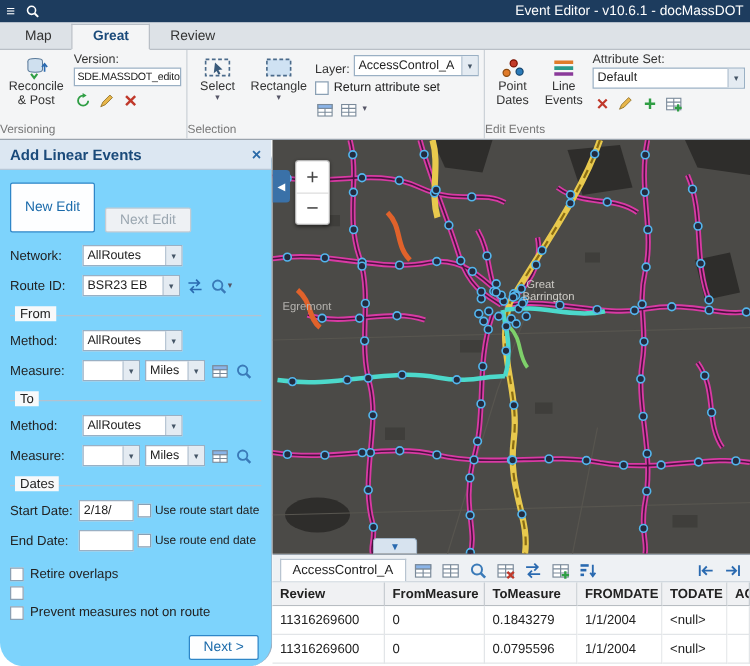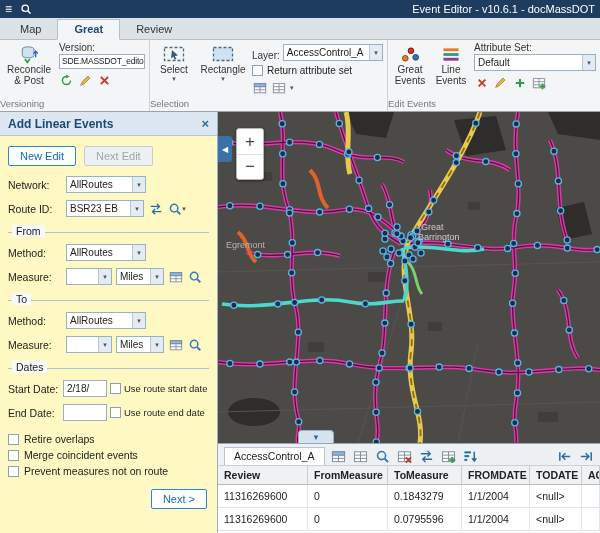--- a/index.html
+++ b/index.html
@@ -29,28 +29,28 @@
   .mini-row{display:flex;gap:4px;align-items:center;margin-top:4px;}
   .mini{width:15px;height:15px;display:flex;align-items:center;justify-content:center;cursor:pointer;}
   .sel{display:flex;align-items:center;background:#fff;border:1px solid #9ab0c4;height:17px;font-size:10px;cursor:pointer;}
   .sel .txt{flex:1;padding:0 3px;white-space:nowrap;overflow:hidden;text-align:left;}
   .sel .arr{width:13px;height:100%;background:#e4ebf2;border-left:1px solid #b8c6d4;display:flex;align-items:center;justify-content:center;font-size:7px;color:#456;flex:none;}
   .cbrow{display:flex;align-items:center;gap:4px;font-size:10px;margin-top:4px;}
   .cb{width:11px;height:11px;background:#fff;border:1px solid #8aa0b4;display:inline-block;flex:none;cursor:pointer;}
 
   
   .main{display:flex;height:421px;}
-  .panel{width:218px;flex:none;border-right:1px solid #9ab0c4;background:#fef9c3;display:flex;flex-direction:column;}
+  .panel{width:218px;flex:none;border-right:1px solid #9ab0c4;background:#7dd3fc;display:flex;flex-direction:column;border-radius:19px;}
   .phead{height:24px;background:#dce7f2;border-bottom:1px solid #b8c8d8;display:flex;align-items:center;padding:0 8px;flex:none;}
   .ptitle{font-weight:bold;color:#1a4a7a;font-size:12px;flex:1;}
   .pclose{color:#2a6aa8;font-size:13px;font-weight:bold;cursor:pointer;}
   .pbody{flex:1;padding:6px 8px;overflow:hidden;}
   .btnrow{display:flex;gap:8px;margin:4px 0 10px;}
   .btn{border:1px solid #2e86c8;color:#1a6aaa;background:#fdfeff;padding:3px 11px;font-size:11px;border-radius:2px;cursor:pointer;}
-  .btn.disabled{border-color:#c4ccd4;color:#9aa6b0;background:#eef1f4;}
+  .btn.disabled{border-color:#c4ccd4;color:#9aa6b0;background:#eef1f4;margin-top:20px;}
   .frow{display:flex;align-items:center;margin:7px 0;gap:4px;}
   .flabel{width:54px;flex:none;font-size:10.5px;color:#222;}
   .dlabel{width:52px;flex:none;font-size:10.5px;color:#222;}
   .dcheck{font-size:9.5px;}
   .sep{border-top:1px solid #b4c2d0;margin:15px 0 11px;position:relative;}
   .sep>span{position:absolute;top:-8px;left:4px;background:#f7f9fa;padding:0 4px;font-size:10.5px;color:#222;}
   .tinput{width:44px;height:17px;border:1px solid #9ab0c4;background:#fff;font-size:10px;padding:0 3px;display:flex;align-items:center;overflow:hidden;}
   .optrow{display:flex;align-items:center;gap:5px;font-size:10.5px;margin:4px 0;}
   .nextrow{display:flex;justify-content:flex-end;margin-top:12px;padding-right:2px;}
 
@@ -266,21 +266,21 @@
     <div class="rgroup" style="flex:1;border-right:none">
       <div class="rbody">
         <div class="bigbtn" style="width:36px">
           <span class="bic">
               <svg class="icsvg" width="20" height="17" viewBox="0 0 20 18">
                 <circle cx="5" cy="13" r="3" fill="#e07b2a" stroke="#8a4a10"></circle>
                 <circle cx="11" cy="5" r="3" fill="#c23b2a" stroke="#771100"></circle>
                 <circle cx="16" cy="12" r="3" fill="#2a7ab8" stroke="#14456e"></circle>
               </svg>
             </span>
-          <span>Great Events</span>
+          <span>Point Dates</span>
         </div>
         <div class="bigbtn" style="width:36px">
           <span class="bic">
               <svg class="icsvg" width="20" height="17" viewBox="0 0 20 18">
                 <path d="M2 4 H18" stroke="#e07b2a" stroke-width="3"></path>
                 <path d="M2 9 H18" stroke="#2a9a8a" stroke-width="3"></path>
                 <path d="M2 14 H18" stroke="#8a3a9a" stroke-width="3"></path>
               </svg>
             </span>
           <span>Line Events</span>
@@ -438,21 +438,20 @@
           <span class="cb"></span>
           <span class="dcheck">Use route end date</span>
         </div>
 
         <div class="optrow" style="margin-top:12px">
           <span class="cb"></span>
           <span>Retire overlaps</span>
         </div>
         <div class="optrow">
           <span class="cb"></span>
-          <span>Merge coincident events</span>
         </div>
         <div class="optrow">
           <span class="cb"></span>
           <span>Prevent measures not on route</span>
         </div>
 
         <div class="nextrow">
           <button class="btn">Next &gt;</button>
         </div>
       </div>

